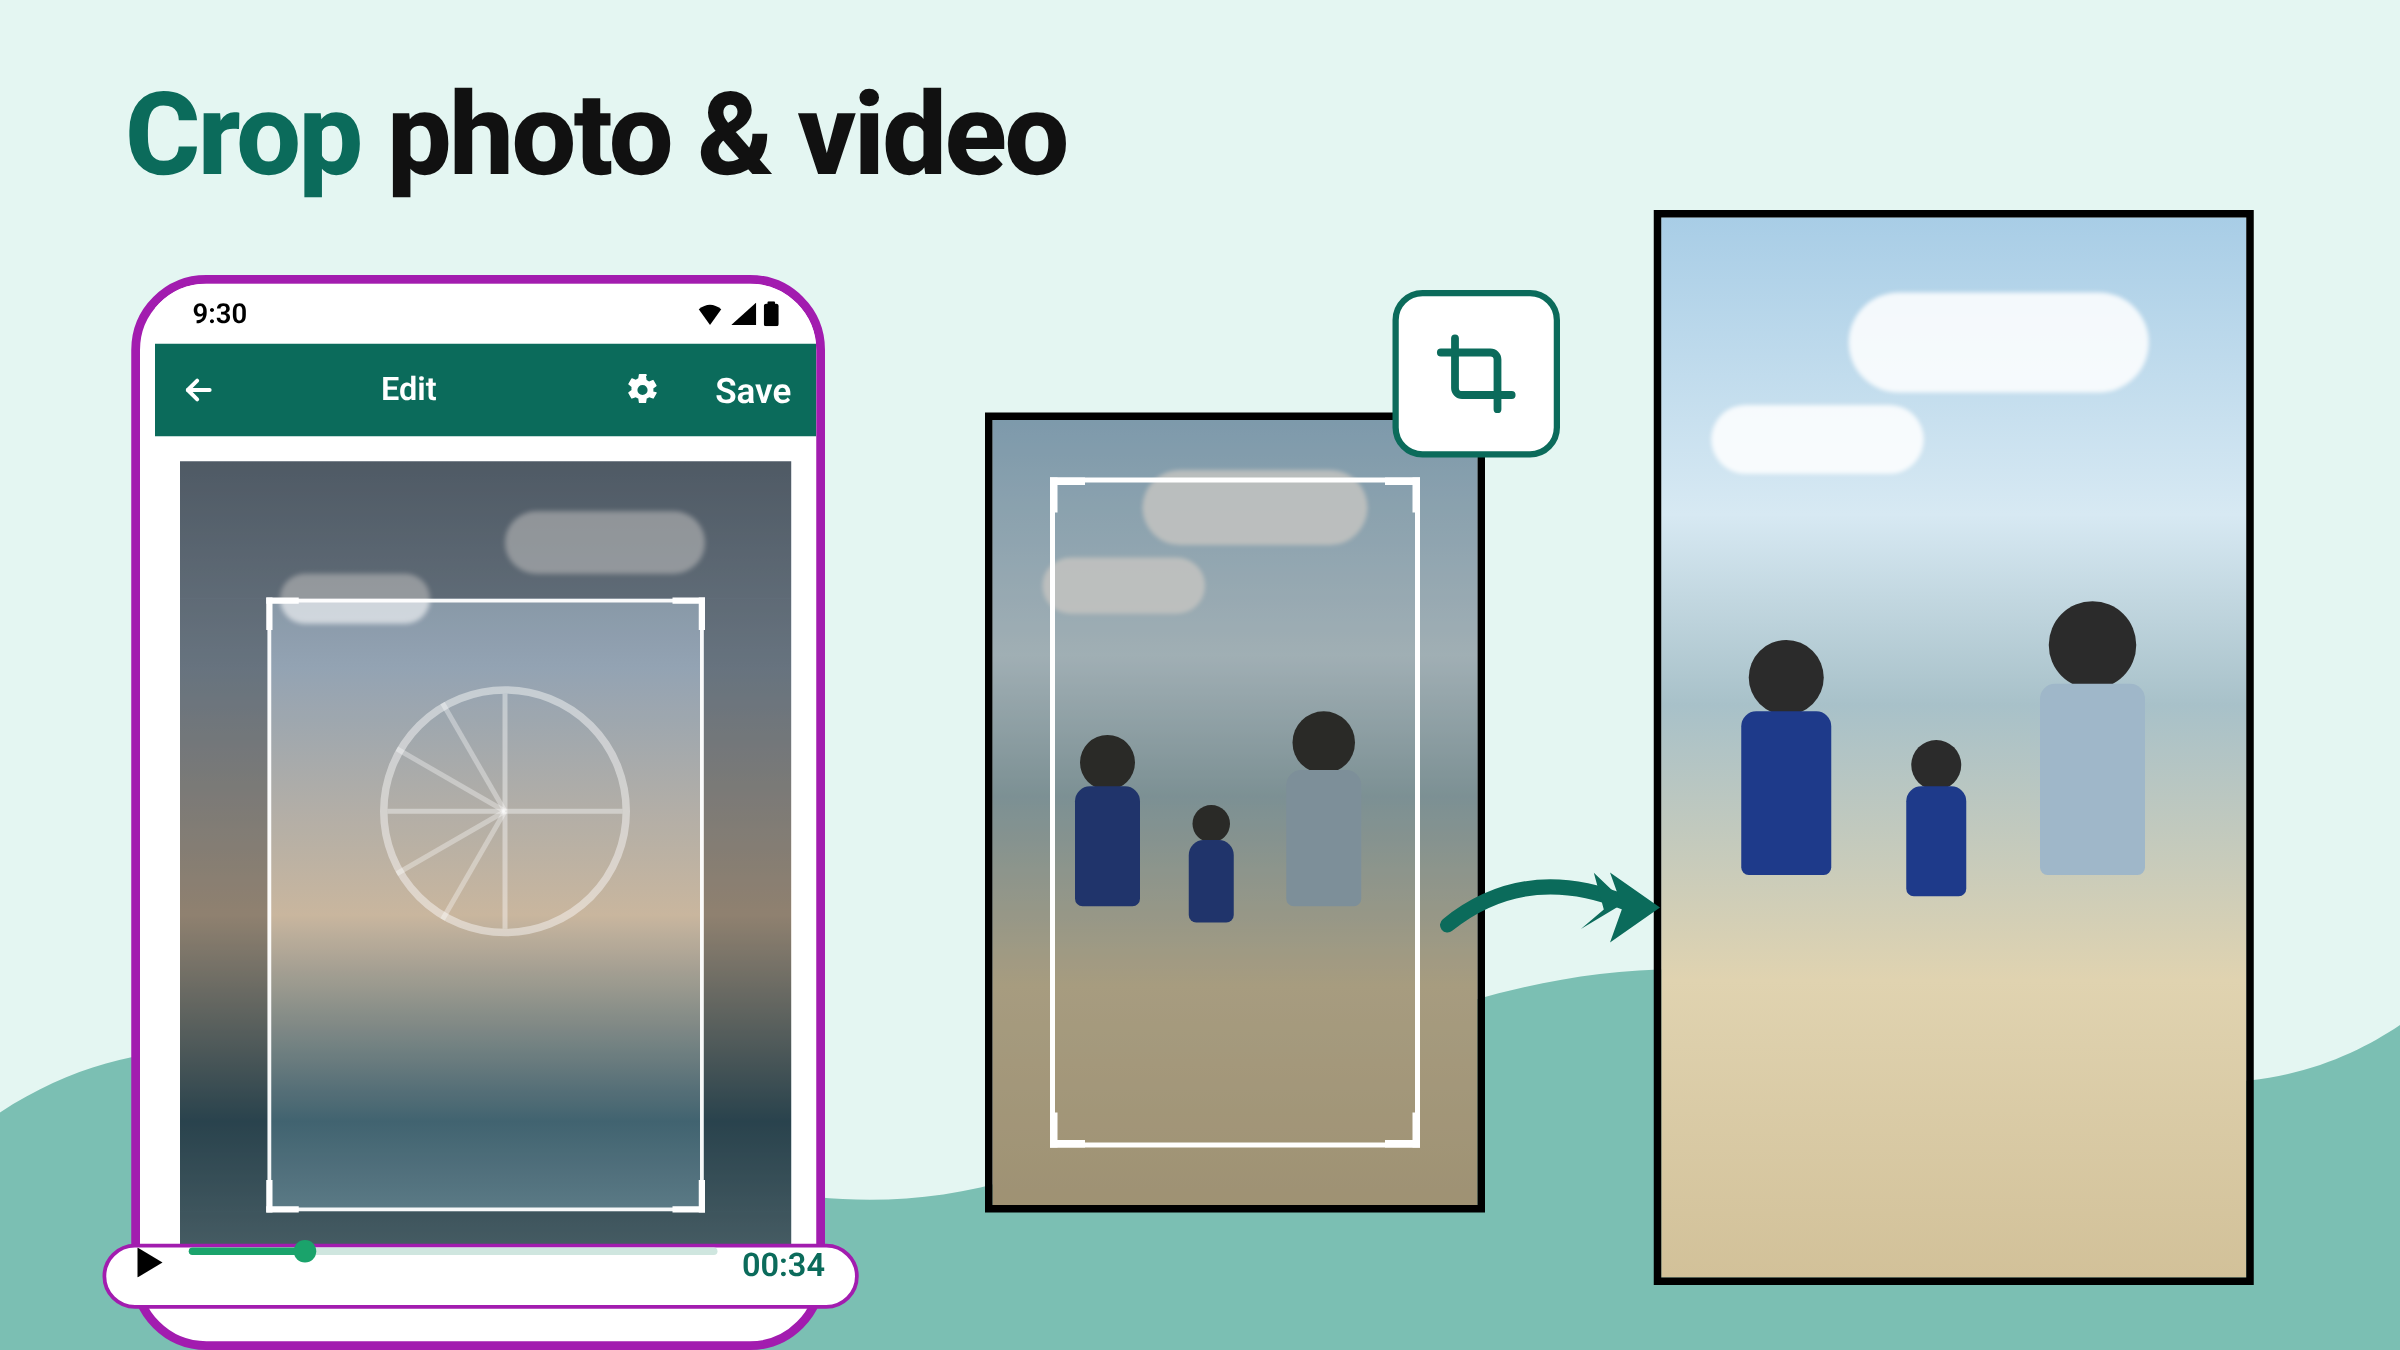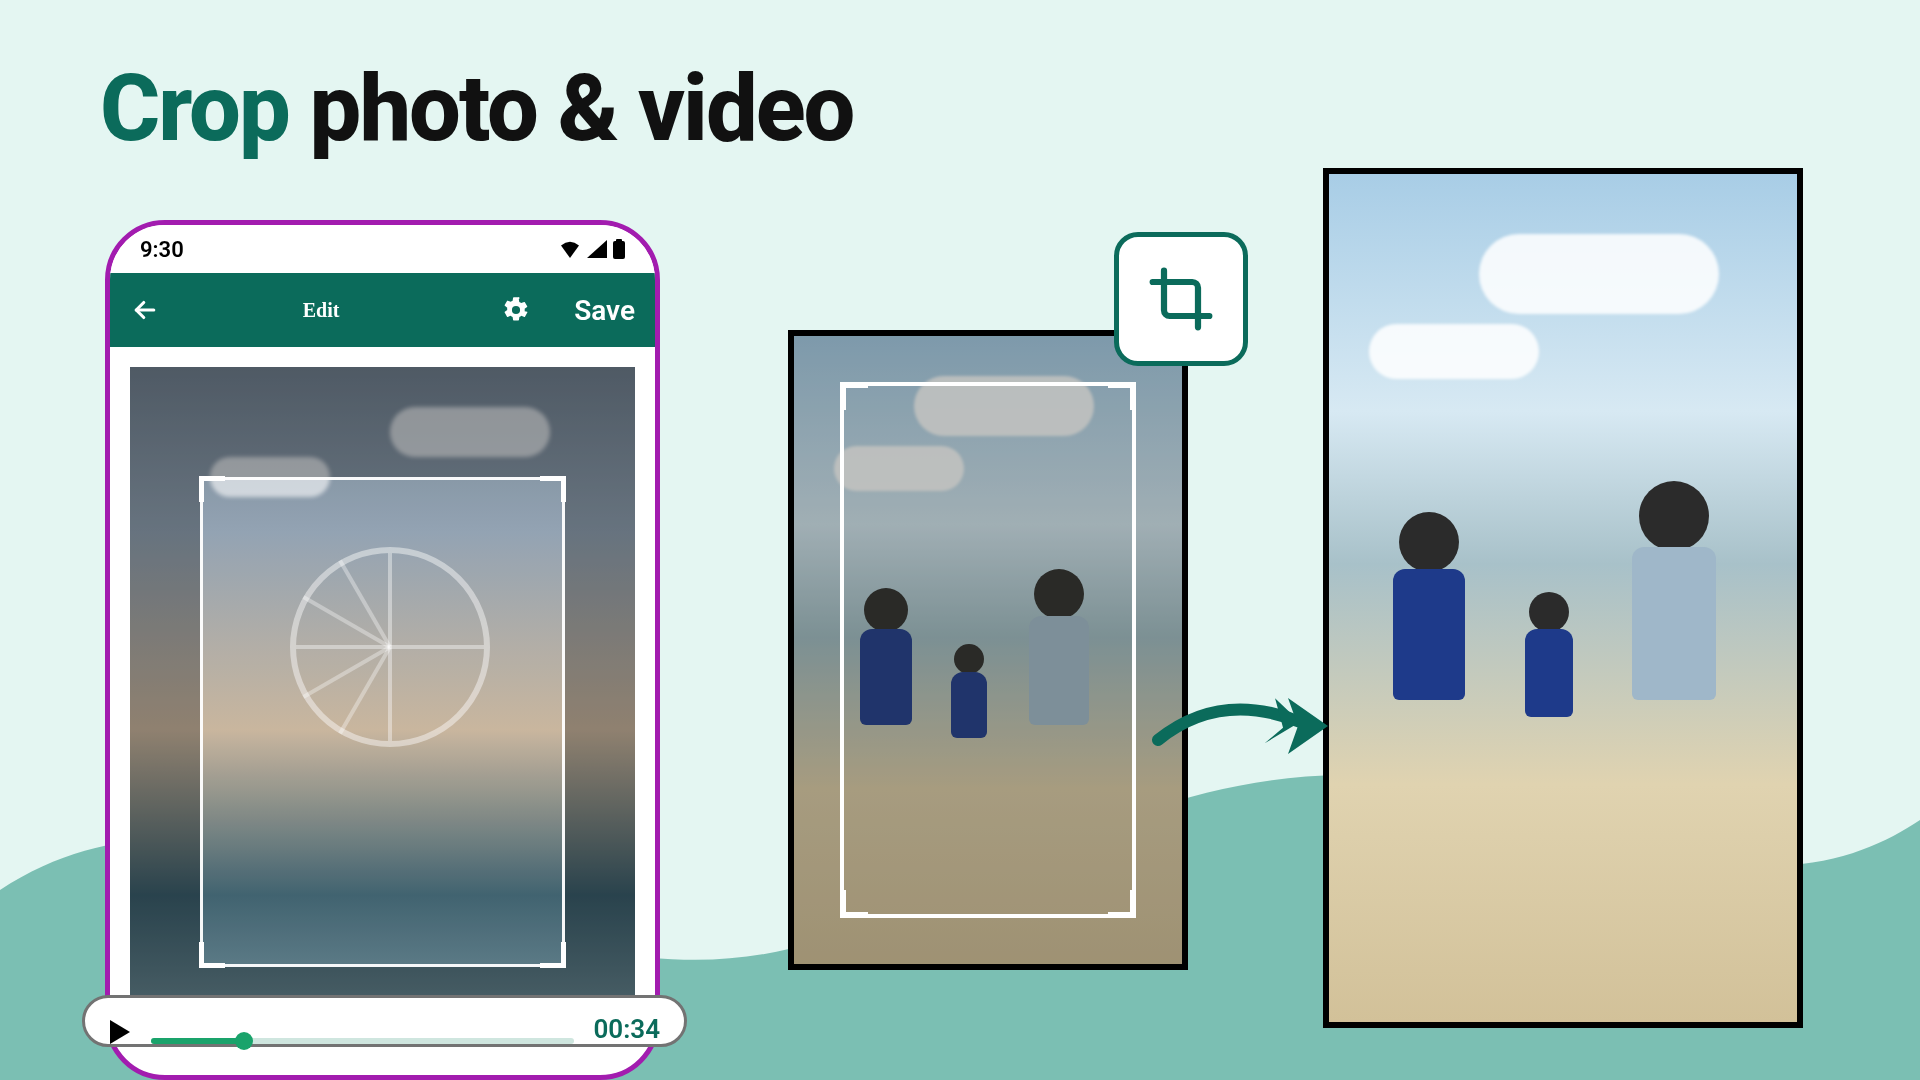--- a/index.html
+++ b/index.html
@@ -31,24 +31,25 @@
   .headline .rest { color: #111; }
 
   
   .phone {
     position: absolute;
     top: 220px;
     left: 105px;
     width: 555px;
     height: 860px;
     background: #fff;
-    border: 5px solid #a21caf;
+    border: 7px solid #a21caf;
     border-radius: 60px;
     overflow: hidden;
     z-index: 5;
+    padding-left: 12px;
   }
   .status-bar {
     height: 48px;
     display: flex;
     align-items: center;
     justify-content: space-between;
     padding: 0 30px;
     font-size: 22px;
     font-weight: 600;
     color: #000;
@@ -62,24 +63,23 @@
     background: #0b6b5b;
     color: #fff;
     display: flex;
     align-items: center;
     padding: 0 20px;
     gap: 20px;
   }
   .app-bar .title {
     flex: 1;
     text-align: center;
-    font-size: 20px;
+    font-size: 26px;
     font-weight: 600;
     margin-left: -20px;
-    font-family: Liberation Serif, serif;
   }
   .app-bar .back svg, .app-bar .gear svg { display: block; }
   .app-bar .save {
     font-size: 28px;
     font-weight: 600;
     margin-left: 24px;
   }
 
   .editor-canvas {
     position: relative;
@@ -138,24 +138,24 @@
   .cloud { position:absolute; background: rgba(255,255,255,0.6); border-radius: 40px; filter: blur(2px); }
 
   
   .playback {
     position: absolute;
     left: 82px;
     top: 995px;
     width: 605px;
     height: 52px;
     background: #fff;
-    border: 3px solid #737373;
+    border: 3px solid #a21caf;
     border-radius: 40px;
     display: flex;
-    align-items: flex-end;
+    align-items: flex-start;
     padding: 0 24px;
     gap: 20px;
     z-index: 6;
   }
   .playback .play svg { display:block; }
   .playback .track {
     flex: 1;
     height: 6px;
     background: #cfe6df;
     border-radius: 4px;

